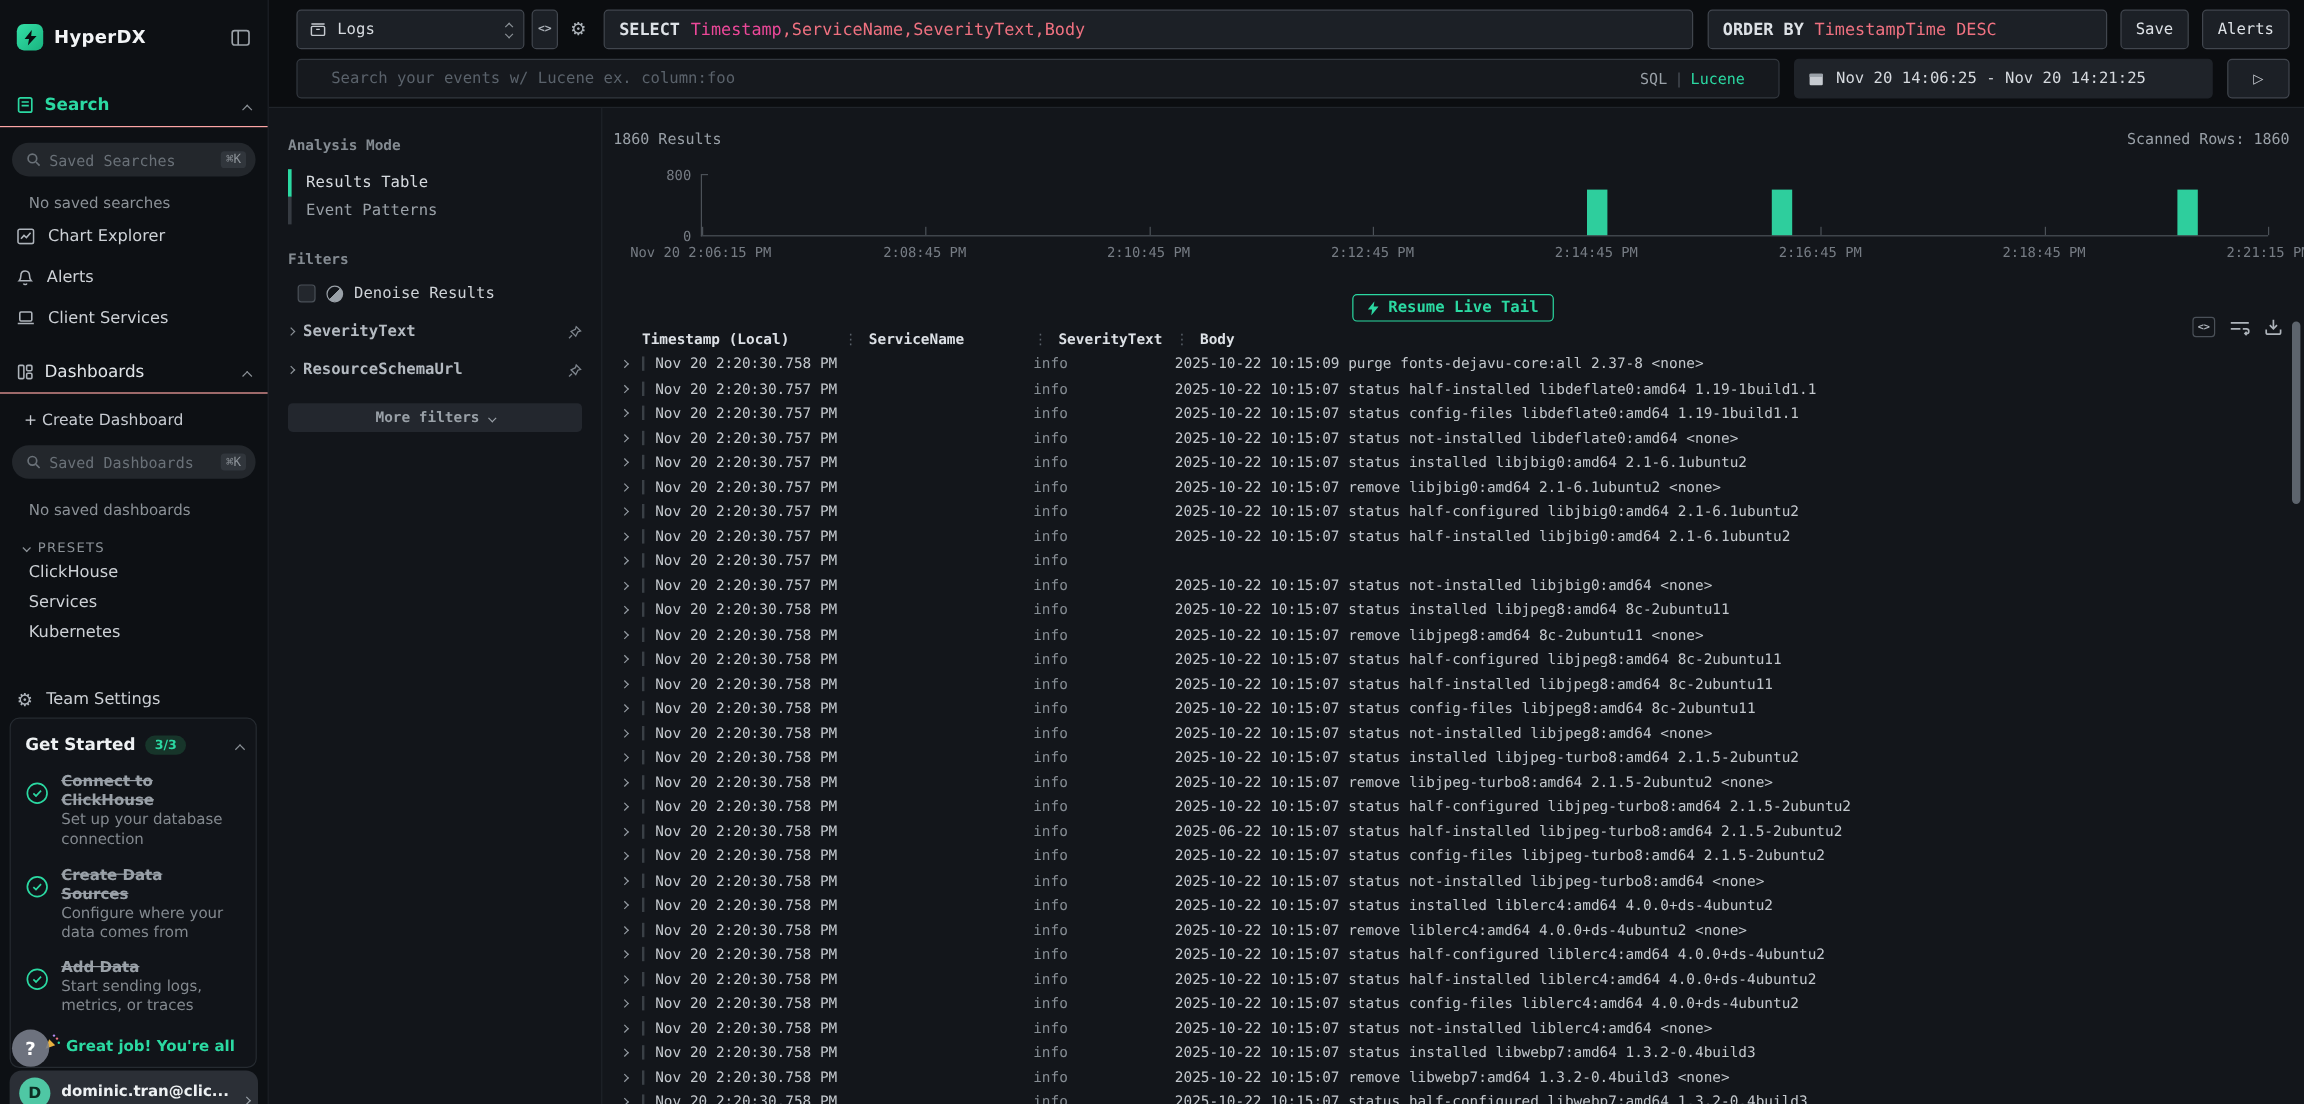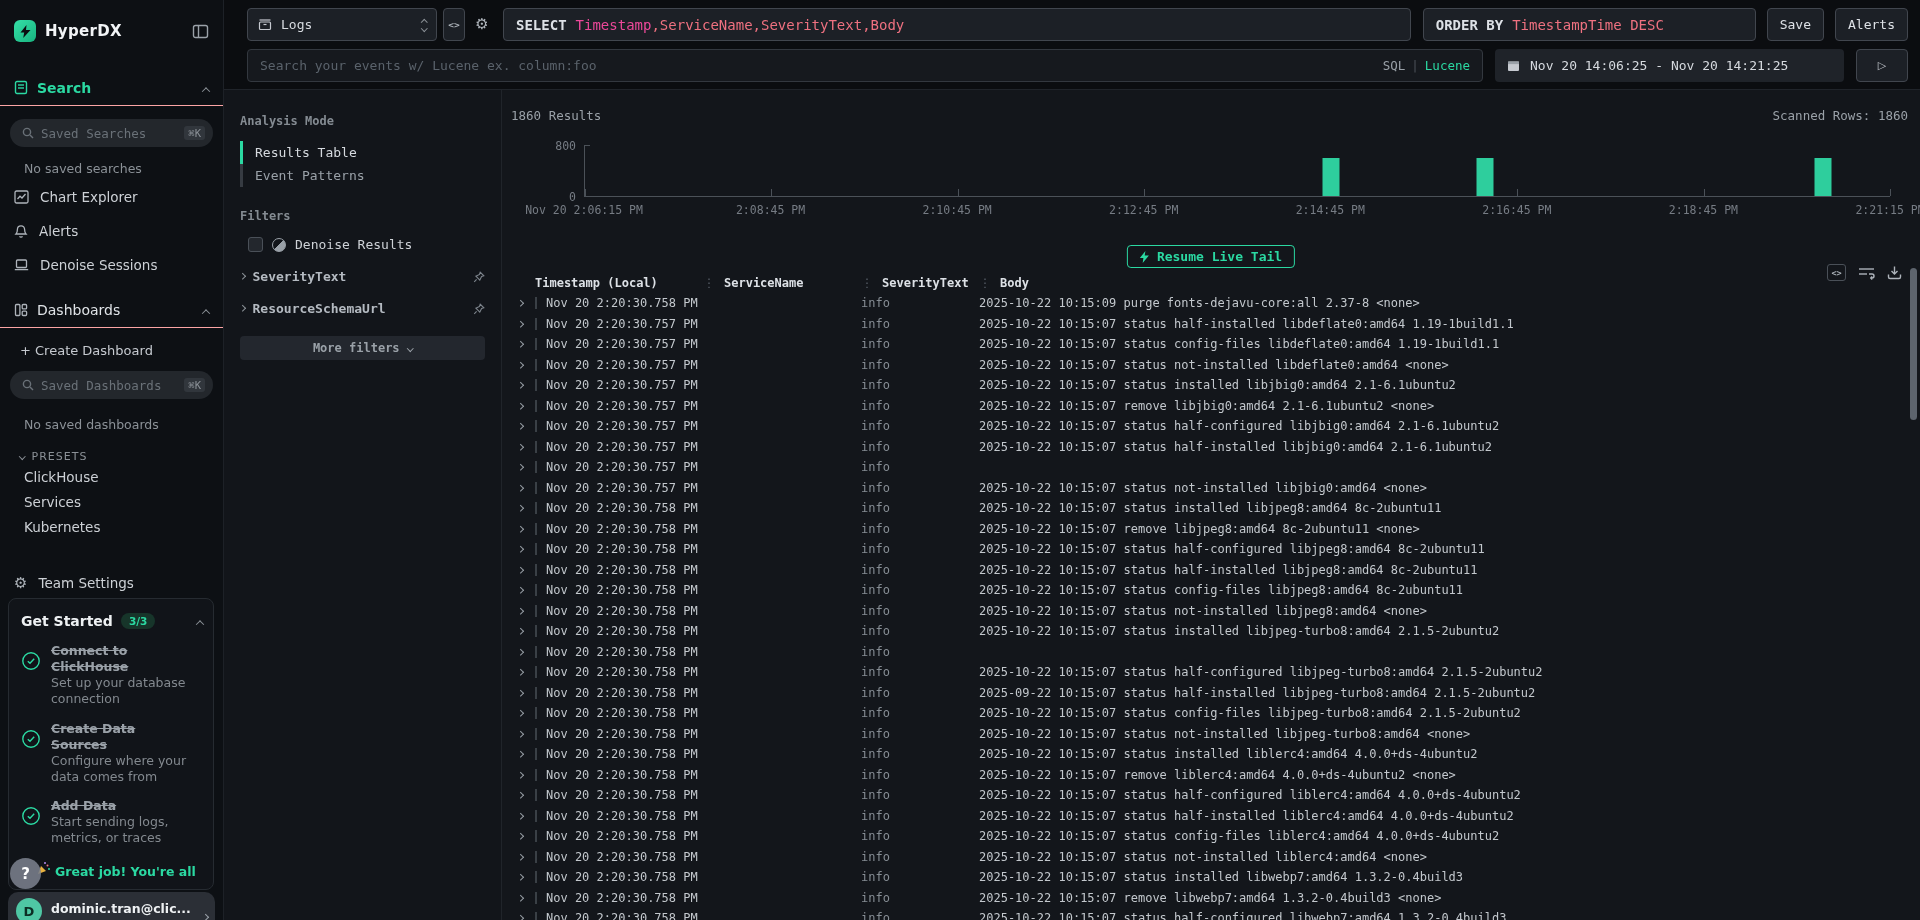--- a/index.html
+++ b/index.html
@@ -59,21 +59,21 @@
   .logs-label { font-family:"DejaVu Sans Mono",monospace; font-size:13px; color:#d6dadf; }
   .updown { margin-left:auto; display:flex; flex-direction:column; gap:3px; color:#8b9197; }
   .mini-btn { width:22px; margin-left:6px; justify-content:center; color:#aeb4bb; font-family:"DejaVu Sans Mono",monospace; font-size:9.5px; font-weight:bold; cursor:pointer; }
   .gear-btn { width:22px; margin-left:6px; display:flex; align-items:center; justify-content:center; cursor:pointer; }
   .sql-box { flex:1; margin-left:10px; padding:0 12px; font-family:"DejaVu Sans Mono",monospace; font-size:14px; white-space:nowrap; overflow:hidden; cursor:text; }
   .kw { color:#dde1e6; font-weight:bold; margin-right:9px; }
   .tok-purple { color:#ec4899; }
   .tok-red { color:#ef7180; }
   .orderby-box { width:333px; margin-left:12px; padding:0 12px; font-family:"DejaVu Sans Mono",monospace; font-size:14px; white-space:nowrap; overflow:hidden; cursor:text; }
   .btn { margin-left:11px; padding:0 12px; font-family:"DejaVu Sans Mono",monospace; font-size:13px; color:#dde1e6; justify-content:center; cursor:pointer; }
-  .search-box { flex:1; background:#16191e; border:1px solid #33383f; border-radius:4px; display:flex; align-items:center; padding:0 12px; gap:16px; }
+  .search-box { flex:1; background:#16191e; border:1px solid #33383f; border-radius:4px; display:flex; align-items:center; padding:0 28px; gap:16px; }
   .search-box input { flex:1; min-width:0; background:transparent; border:none; outline:none; font-family:"DejaVu Sans Mono",monospace; font-size:13px; color:#c6cad0; }
   .search-box input::placeholder { color:#5a626b; }
   .lang-toggle { font-family:"DejaVu Sans Mono",monospace; font-size:12.5px; color:#9aa1a8; white-space:nowrap; cursor:pointer;margin-left:37px; }
   .lang-div { color:#4b5158; margin:0 6px; }
   .lang-lucene { color:#2bd9a2; }
   .date-box { width:349px; margin-left:12px; background:#1f2329; border:none; border-radius:4px; padding:0 12px; gap:10px; font-family:"DejaVu Sans Mono",monospace; font-size:13px; color:#d6dadf; cursor:pointer; }
   .run-btn { width:52px; margin-left:12px; justify-content:center; color:#c6cad0; font-size:11px; cursor:pointer; }
 
   
   .content { position:absolute; top:90px; left:224px; right:0; bottom:0; background:#13161b; }
@@ -177,21 +177,21 @@
           <path d="M7 1.8 C4.6 1.8 3.4 3.6 3.4 5.6 C3.4 8.6 2 10 2 10 H12 C12 10 10.6 8.6 10.6 5.6 C10.6 3.6 9.4 1.8 7 1.8 Z"></path>
           <path d="M5.6 12.2 a1.5 1.5 0 0 0 2.8 0"></path>
         </svg>
       <span>Alerts</span>
     </div>
     <div class="nav-item">
       <svg width="15" height="14" viewBox="0 0 15 14" fill="none" stroke="currentColor" stroke-width="1.3">
           <rect x="2.5" y="2" width="10" height="7.5" rx="1"></rect>
           <line x1="0.8" y1="11.6" x2="14.2" y2="11.6"></line>
         </svg>
-      <span>Denoise Sessions</span>
+      <span>Client Services</span>
     </div>
 
     <div class="side-header" style="margin-top:14px;">
       <svg width="14" height="14" viewBox="0 0 14 14" fill="none" stroke="#aeb4bb" stroke-width="1.3">
           <rect x="1.5" y="1.5" width="4.4" height="11" rx="1"></rect>
           <rect x="8.2" y="1.5" width="4.4" height="4.4" rx="1"></rect>
           <rect x="8.2" y="8.1" width="4.4" height="4.4" rx="1"></rect>
         </svg>
       <span class="lbl hdr-white">Dashboards</span>
       <span class="chev-slot"><i class="chev up"></i></span>
@@ -614,40 +614,41 @@
     <span class="lt-body-cell">2025-10-22 10:15:07 status installed libjpeg-turbo8:amd64 2.1.5-2ubuntu2</span>
   </div>
 
   <div class="lt-row">
     <span class="lt-exp">
                 <i class="chev right sm"></i>
               </span>
     <span class="lt-ts">Nov 20 2:20:30.758 PM</span>
     <span></span>
     <span class="lt-sev">info</span>
+    <span class="lt-body-cell">2025-10-22 10:15:07 remove libjpeg-turbo8:amd64 2.1.5-2ubuntu2 &lt;none&gt;</span>
   </div>
 
   <div class="lt-row">
     <span class="lt-exp">
                 <i class="chev right sm"></i>
               </span>
     <span class="lt-ts">Nov 20 2:20:30.758 PM</span>
     <span></span>
     <span class="lt-sev">info</span>
     <span class="lt-body-cell">2025-10-22 10:15:07 status half-configured libjpeg-turbo8:amd64 2.1.5-2ubuntu2</span>
   </div>
 
   <div class="lt-row">
     <span class="lt-exp">
                 <i class="chev right sm"></i>
               </span>
     <span class="lt-ts">Nov 20 2:20:30.758 PM</span>
     <span></span>
     <span class="lt-sev">info</span>
-    <span class="lt-body-cell">2025-09-22 10:15:07 status half-installed libjpeg-turbo8:amd64 2.1.5-2ubuntu2</span>
+    <span class="lt-body-cell">2025-06-22 10:15:07 status half-installed libjpeg-turbo8:amd64 2.1.5-2ubuntu2</span>
   </div>
 
   <div class="lt-row">
     <span class="lt-exp">
                 <i class="chev right sm"></i>
               </span>
     <span class="lt-ts">Nov 20 2:20:30.758 PM</span>
     <span></span>
     <span class="lt-sev">info</span>
     <span class="lt-body-cell">2025-10-22 10:15:07 status config-files libjpeg-turbo8:amd64 2.1.5-2ubuntu2</span>

